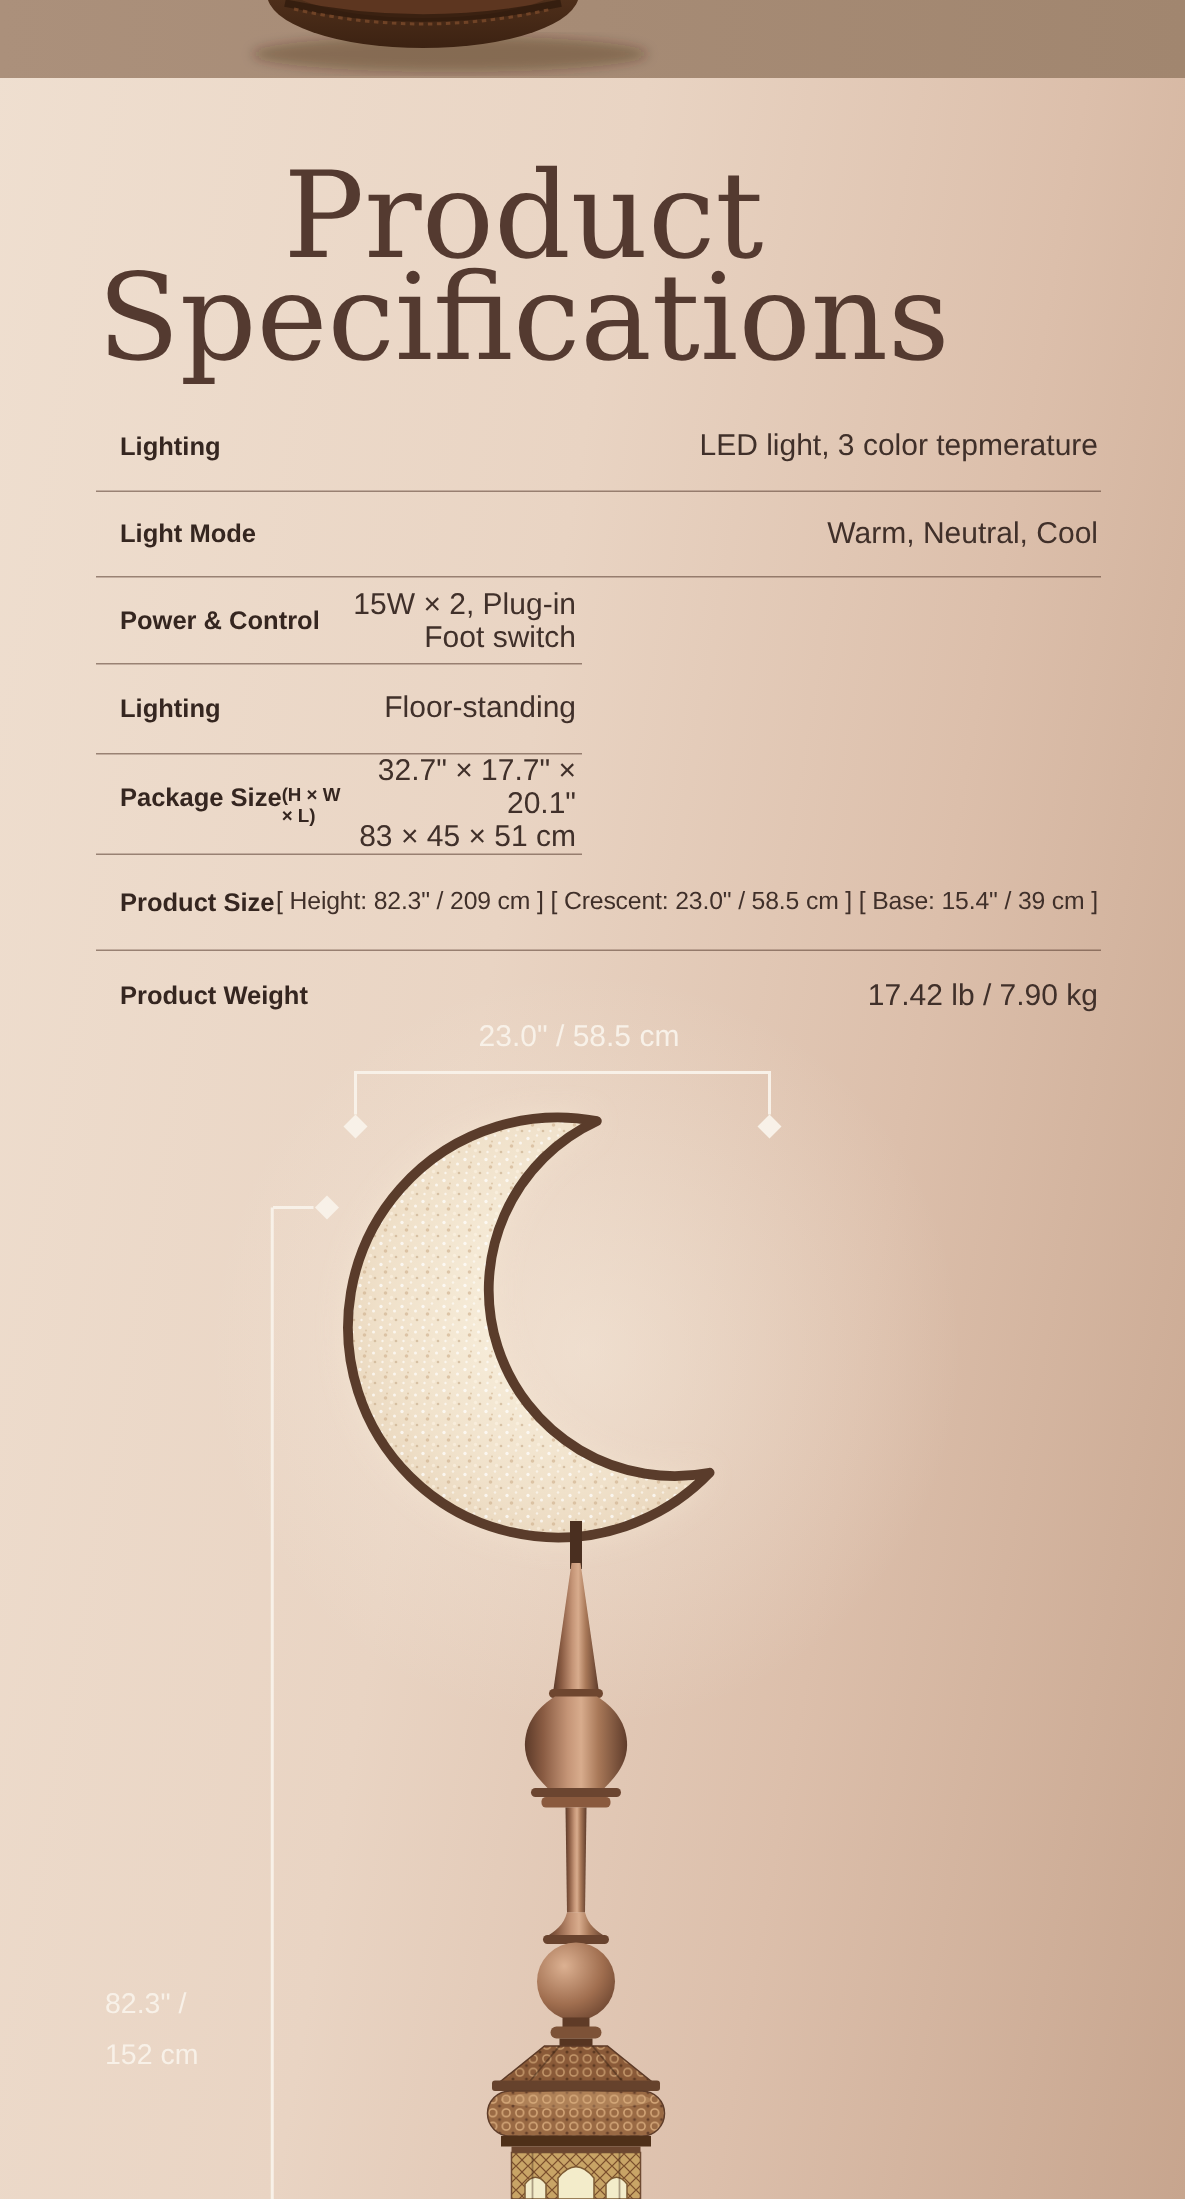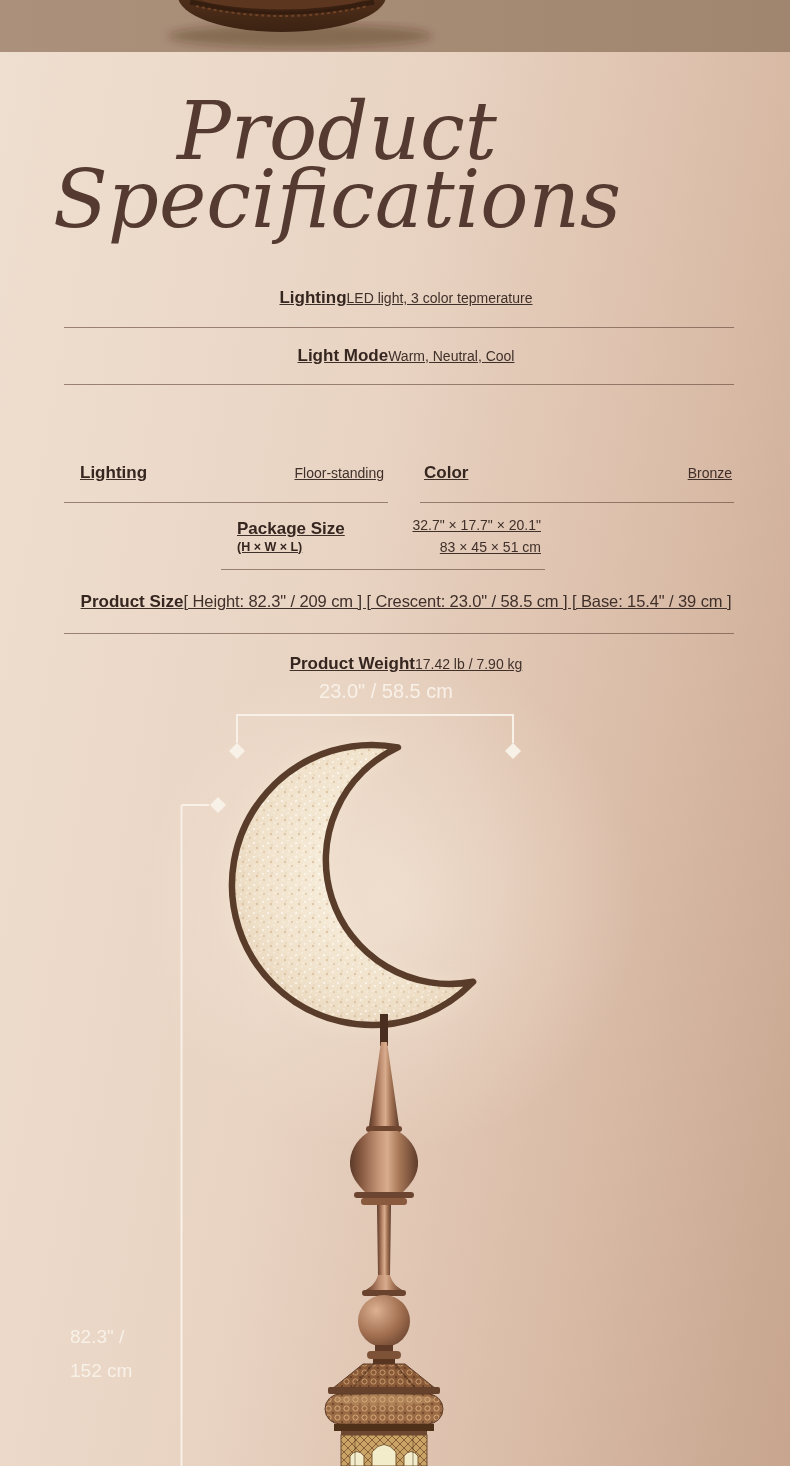--- a/index.html
+++ b/index.html
@@ -15,41 +15,41 @@
     background:linear-gradient(90deg,#ab907b,#a1866f);
   }
   .top-band svg{display:block;}
   
   .crescent-glow-bg{
     position:absolute;left:120px;top:630px;width:540px;height:540px;
     background:radial-gradient(circle,rgba(252,244,231,.45) 0%,rgba(252,244,231,0) 66%);
   }
   
   .title{
-    position:absolute;top:94px;left:0;width:666px;margin:4px;
+    position:absolute;top:94px;left:0;width:666px;margin:16px;
     text-align:center;font-family:"DejaVu Serif","Liberation Serif",serif;
-    font-weight:normal;font-size:80px;line-height:68px;color:#543a30;font-style:italic;
+    font-weight:normal;font-size:80px;line-height:68px;color:#543a30;
   }
   .title span{display:block;}
   
   .spec-table{position:absolute;left:64px;top:268px;width:670px;color:#40302a;}
-  .row{display:flex;align-items:center;justify-content:center;padding:0 2px 0 16px;box-sizing:border-box;text-decoration:underline;}
+  .row{display:flex;align-items:center;justify-content:space-between;padding:0 2px 0 16px;box-sizing:border-box;}
   .row.bordered{border-bottom:1px solid rgba(84,56,43,.55);}
   .r1{height:60px}.r2{height:57px}.r3{height:58px}.r4{height:60px}
   .r5{height:67px}.r6{height:64px}.r7{height:60px}
   .row.split{padding:0;border-bottom:none;}
   .cell{display:flex;align-items:center;justify-content:space-between;height:100%;box-sizing:border-box;
         border-bottom:1px solid rgba(84,56,43,.55);}
   .cell.left{width:324px;padding:0 4px 0 16px;}
   .gap{width:32px;height:100%;}
   .cell.right{flex:1;padding:0 2px 0 4px;}
   .lbl{font-weight:bold;font-size:17px;color:#352620;white-space:nowrap;}
-  .lblwrap{display:flex;flex-direction:column;}
+  .lblwrap{display:flex;flex-direction:row;}
   .sub{font-weight:bold;font-size:12.5px;color:#352620;margin-top:1px;}
-  .val{font-size:14px;text-align:right;color:#40302a;}
+  .val{font-size:20px;text-align:right;color:#40302a;}
   .val.multi span{display:block;line-height:22px;}
   .val.long{font-size:16.5px;letter-spacing:-0.1px;}
   
   .dim-width-label{
     position:absolute;left:236px;top:680px;width:300px;text-align:center;
     font-size:20px;color:#f8f1e8;
   }
   .dim-height-label{
     position:absolute;left:70px;top:1320px;font-size:19px;line-height:34px;color:#f8f1e8;
   }
@@ -94,33 +94,36 @@
       <span class="lbl">Lighting</span>
       <span class="val">LED light, 3 color tepmerature</span>
     </div>
 
     <div class="row bordered r2">
       <span class="lbl">Light Mode</span>
       <span class="val">Warm, Neutral, Cool</span>
     </div>
 
     <div class="row split r3">
+      <div class="cell left">
+        <span class="lbl">Power &amp; Control</span>
+        <span class="val multi">
+          <span>15W × 2, Plug-in</span>
+          <span>Foot switch</span>
+        </span>
+      </div>
       <div class="gap"></div>
     </div>
 
     <div class="row split r4">
       <div class="cell left">
         <span class="lbl">Lighting</span>
         <span class="val">Floor-standing</span>
       </div>
       <div class="gap"></div>
-      <div class="cell right">
-        <span class="lbl">Color</span>
-        <span class="val">Bronze</span>
-      </div>
     </div>
 
     <div class="row split r5">
       <div class="cell left">
         <span class="lblwrap">
           <span class="lbl">Package Size</span>
           <span class="sub">(H × W × L)</span>
         </span>
         <span class="val multi">
           <span>32.7" × 17.7" × 20.1"</span>

